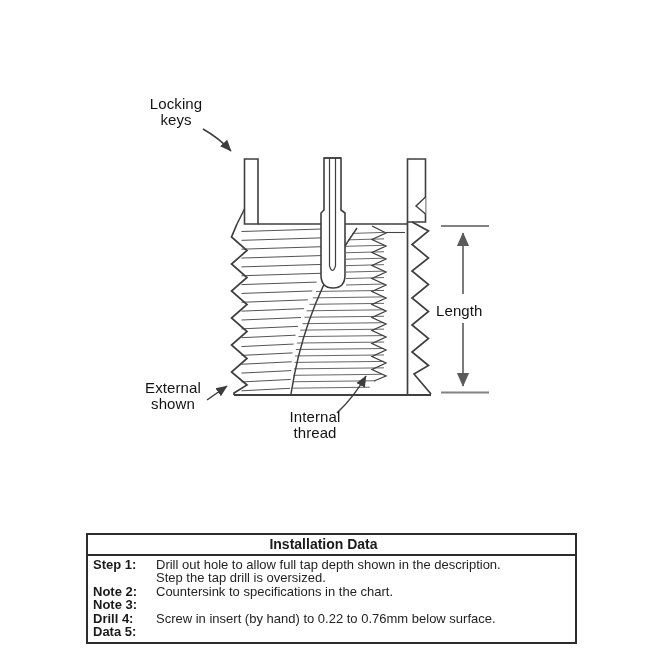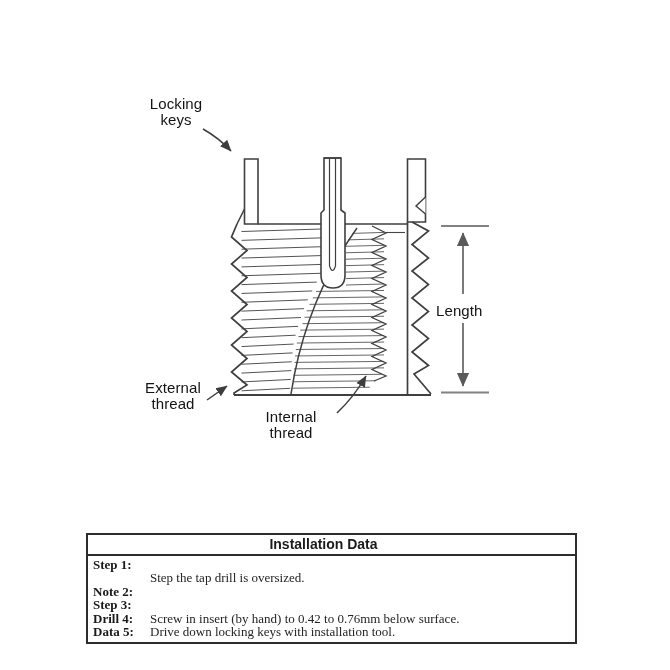--- a/index.html
+++ b/index.html
@@ -9,21 +9,21 @@
   svg{position:absolute;left:0;top:0;}
   .dlabel{position:absolute;font-size:15px;line-height:15.5px;color:#141414;
           text-align:center;white-space:pre-line;letter-spacing:0.1px;}
   .single{white-space:nowrap;}
   
   .itable{position:absolute;left:86px;top:533px;width:491px;box-sizing:border-box;
           border:2px solid #2c2c2c;background:#fff;}
   .ititle{font-size:14px;font-weight:bold;text-align:center;
           padding:1px 16px 2px 0;border-bottom:2px solid #2c2c2c;color:#1a1a1a;}
   .ibody{padding:2px 3px 4px 5px;font-size:13px;line-height:13.4px;color:#242424;}
-  .irow{display:grid;grid-template-columns:51px 1fr;column-gap:6px;font-family:Liberation Serif, serif;}
+  .irow{display:grid;grid-template-columns:51px 1fr;column-gap:12px;}
   .ilab{font-weight:bold;white-space:nowrap;color:#1a1a1a;}
   .itxt{color:#242424;}
 </style>
 </head>
 <body>
 
 <div id="stage">
 
   <svg width="670" height="530" viewBox="0 0 670 530">
     <defs>
@@ -122,42 +122,42 @@
 
     <path d="M203,129 Q219,138 231,151" fill="none" stroke="#3d3d3d" stroke-width="1.5" marker-end="url(#arrDark)"></path>
     <path d="M207,400 L227,386" fill="none" stroke="#3d3d3d" stroke-width="1.5" marker-end="url(#arrDark)"></path>
     <path d="M337,413 Q354,397 366,376" fill="none" stroke="#3d3d3d" stroke-width="1.5" marker-end="url(#arrDark)"></path>
   </svg>
 
   <div class="dlabel" style="left:137px;top:96px;width:78px;">Locking
 keys</div>
   <div class="dlabel single" style="left:436px;top:303px;">Length</div>
   <div class="dlabel" style="left:134px;top:380px;width:78px;">External
-thread</div>
-  <div class="dlabel" style="left:252px;top:409px;width:78px;">Internal
+shown</div>
+  <div class="dlabel" style="left:276px;top:409px;width:78px;">Internal
 thread</div>
 
   <div class="itable">
     <div class="ititle">Installation Data</div>
     <div class="ibody">
       <div class="irow">
         <span class="ilab">Step 1:</span>
-        <span class="itxt"><br>
+        <span class="itxt"><span>Drill out hole to allow full tap depth shown in the description.</span><br>
           <span>Step the tap drill is oversized.</span>
         </span>
       </div>
       <div class="irow">
         <span class="ilab">Note 2:</span>
+        <span class="itxt">Countersink to specifications in the chart.</span>
       </div>
       <div class="irow">
-        <span class="ilab">Step 3:</span>
+        <span class="ilab">Note 3:</span>
       </div>
       <div class="irow">
         <span class="ilab">Drill 4:</span>
-        <span class="itxt">Screw in insert (by hand) to 0.42 to 0.76mm below surface.</span>
+        <span class="itxt">Screw in insert (by hand) to 0.22 to 0.76mm below surface.</span>
       </div>
       <div class="irow">
         <span class="ilab">Data 5:</span>
-        <span class="itxt">Drive down locking keys with installation tool.</span>
       </div>
     </div>
   </div>
 </div>
 
 </body></html>

